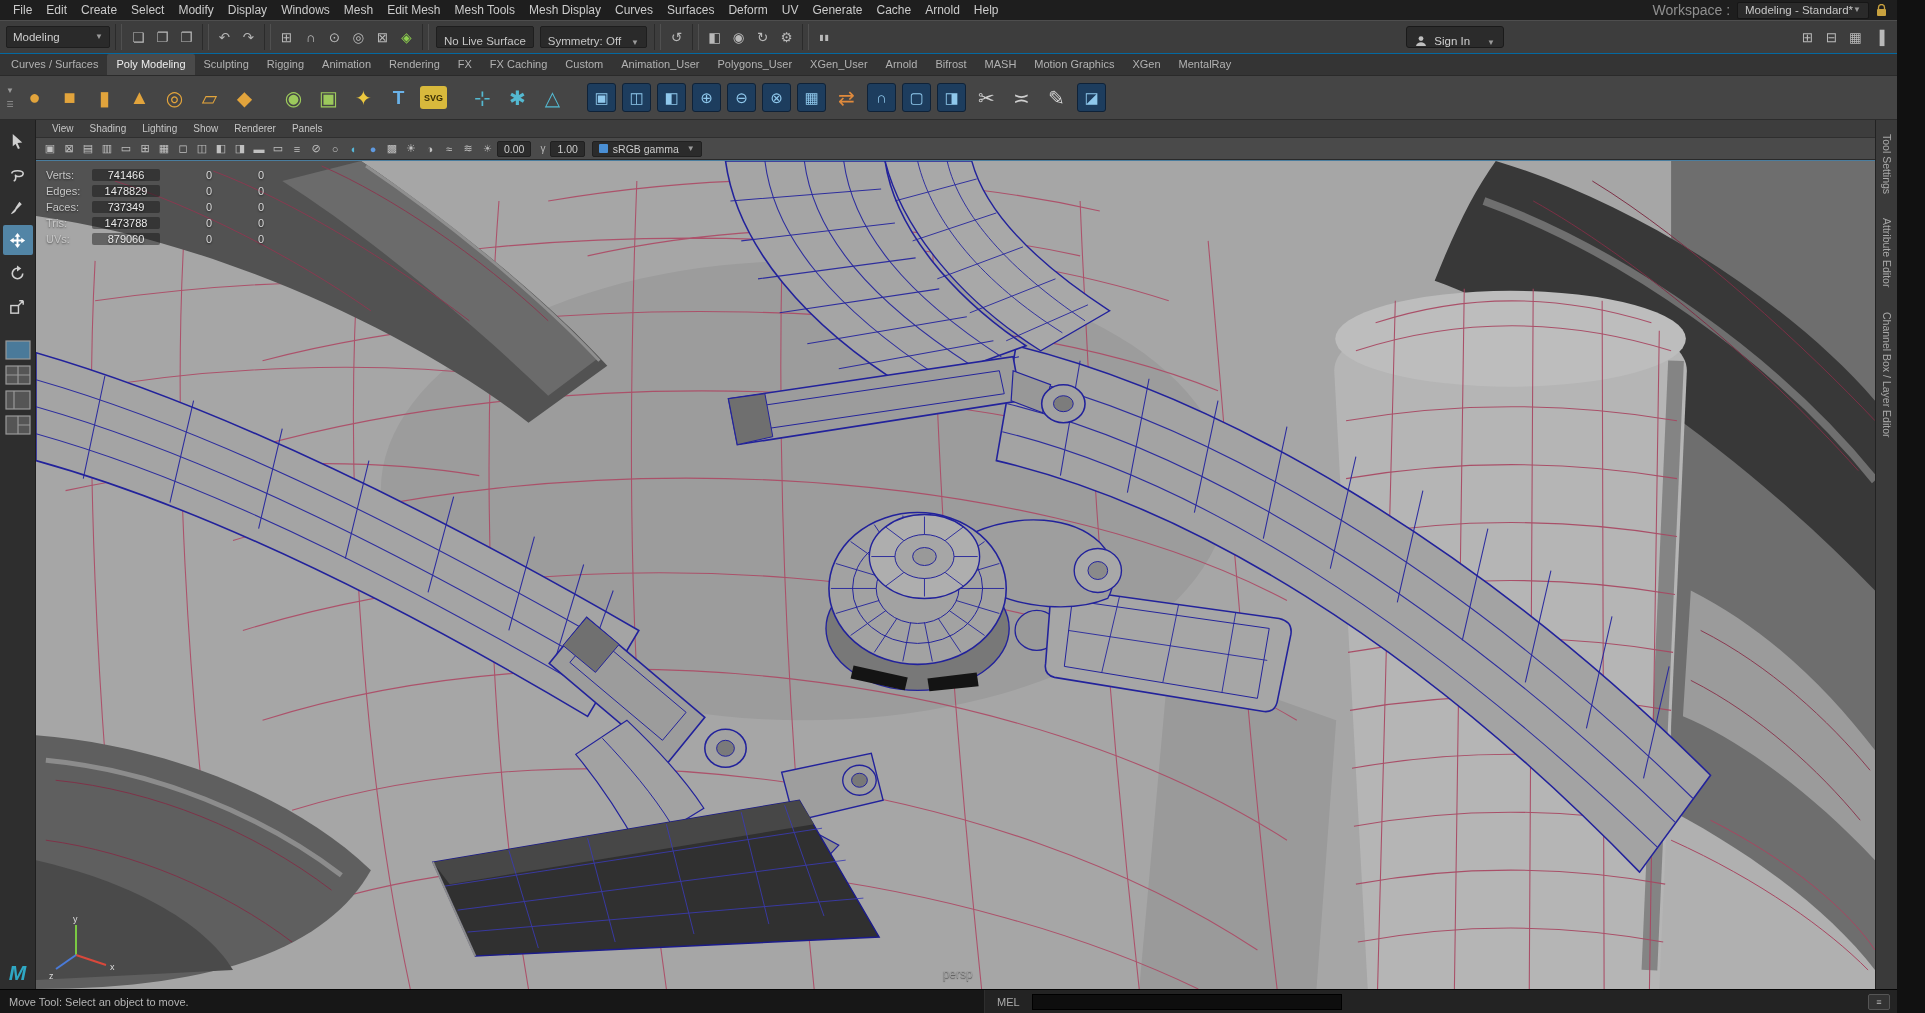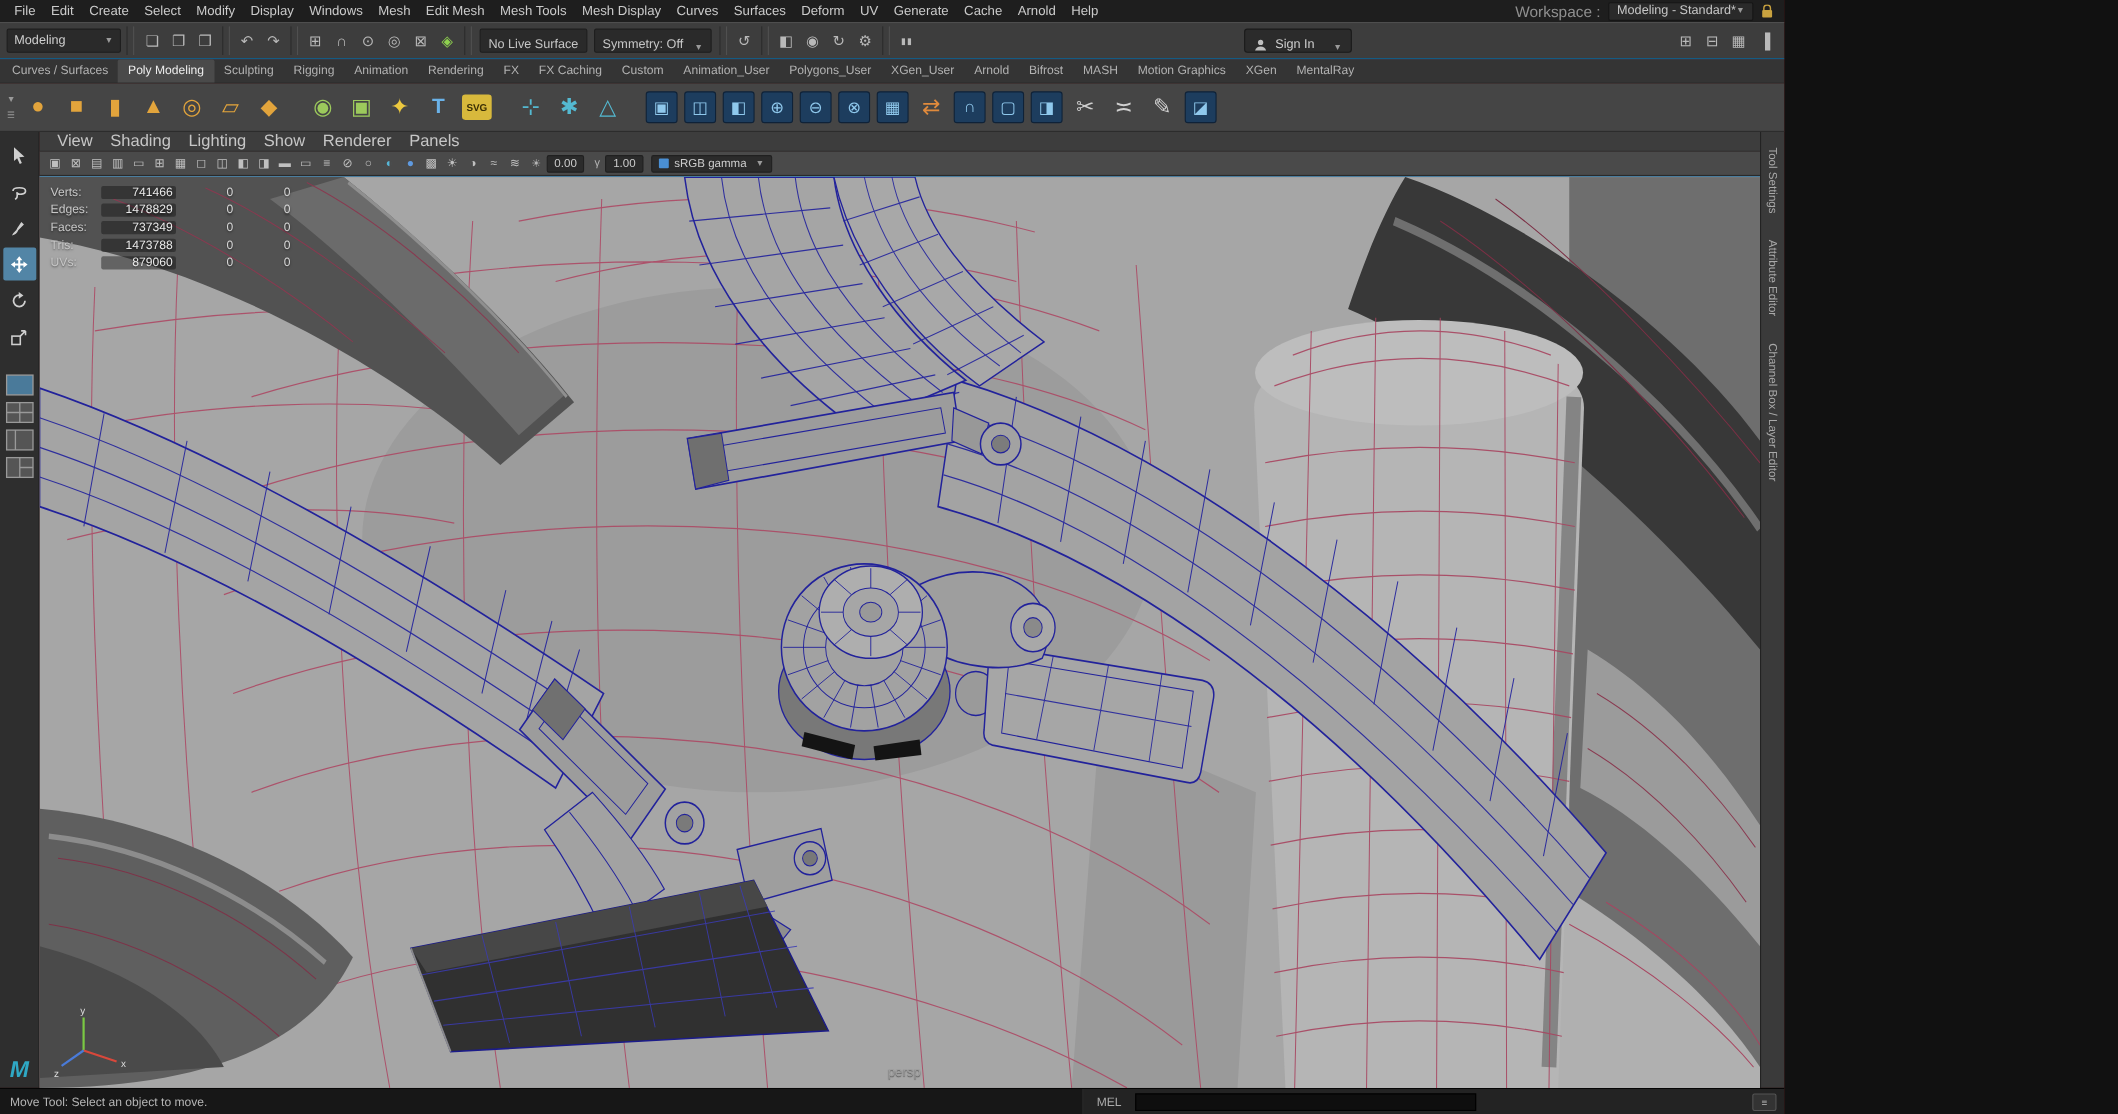--- a/index.html
+++ b/index.html
@@ -1,18 +1,18 @@
 <!DOCTYPE html>
 <html><head>
 <meta charset="utf-8">
 <style>
 *{margin:0;padding:0;box-sizing:border-box}
 html,body{width:1925px;height:1013px;overflow:hidden;background:#111;
   font-family:"Liberation Sans",sans-serif;-webkit-user-select:none;user-select:none}
-#app{width:1622px;height:1013px;display:flex;flex-direction:column;background:#7f1d1d}
+#app{width:1897px;height:1013px;display:flex;flex-direction:column;background:#15803d}
 
 
 .menubar{height:20px;background:#1e1e1e;display:flex;align-items:center;padding:0 6px;flex:0 0 auto}
 .menu-item{color:#cbcbcb;font-size:12px;padding:0 7px;line-height:20px;white-space:nowrap;cursor:default}
 .menubar-right{margin-left:auto;display:flex;align-items:center;gap:7px;padding-right:4px}
 .ws-label{color:#8f8f8f;font-size:14px}
 .ws-select{background:#2a2a2a;border:1px solid #161616;color:#c6c6c6;font-size:11.5px;height:17px;
   display:flex;align-items:center;padding:0 7px;border-radius:2px}
 .caret{font-size:8px;color:#9a9a9a;line-height:1}
 
@@ -61,38 +61,38 @@
   align-items:center;padding-top:6px;gap:3px}
 .tool-btn{width:30px;height:30px;display:flex;align-items:center;justify-content:center;border-radius:2px}
 .tool-btn.active{background:#5285a6}
 .layout-btn{width:28px;height:22px;display:flex;align-items:center;justify-content:center}
 .toolbox-spacer{flex:1}
 .maya-logo{font-style:italic;font-weight:700;font-size:21px;color:#2fa8c4;margin-bottom:4px}
 
 
 .panel{flex:1;display:flex;flex-direction:column;min-width:0}
 .panel-menubar{height:18px;background:#3d3d3d;border-bottom:1px solid #2f2f2f;display:flex;align-items:center;padding:0 8px}
-.panel-menu-item{font-size:15px;color:#c6c6c6;padding:0 8px;white-space:nowrap}
+.panel-menu-item{font-size:10px;color:#c6c6c6;padding:0 8px;white-space:nowrap}
 .panel-toolbar{height:22px;background:#4a4a4a;border-bottom:1px solid #2a2a2a;display:flex;align-items:center;gap:1px;padding:0 5px}
 .pic{width:18px;height:18px;display:flex;align-items:center;justify-content:center;font-size:11px;color:#c0c0c0}
 .pic[data-k="teal"]{color:#57b7d8}
 .pic[data-k="blue"]{color:#5f9ae0}
 .vfield{height:16px;background:#2b2b2b;border:1px solid #202020;border-radius:2px;color:#cccccc;font-size:10.5px;
   display:flex;align-items:center;padding:0 6px;margin:0 3px}
 .vt-chip{width:9px;height:9px;background:#4a8fd4;border-radius:1px;margin-right:5px}
 .vfield .caret{margin-left:8px}
 .minilab{font-size:10px;color:#b5b5b5;margin:0 1px 0 5px}
 
 
 .viewport{flex:1;position:relative;background:#7d7d7d;overflow:hidden;border-top:1px solid #4a7d9e}
 .scene{position:absolute;inset:0;width:100%;height:100%;display:block}
 .hud{position:absolute;top:6px;left:10px;font-size:11px;text-shadow:0 1px 2px rgba(0,0,0,.55)}
 .hud-row{display:flex;height:16px;align-items:center}
 .hud-label{width:46px;color:#c7c7c7}
-.hud-value{width:68px;text-align:right;background:rgba(18,18,18,.45);border-radius:2px;padding:0 3px;color:#eaeaea}
+.hud-value{width:68px;text-align:center;background:rgba(18,18,18,.45);border-radius:2px;padding:0 3px;color:#eaeaea}
 .hud-zero{width:52px;text-align:right;color:#d8d8d8}
 .persp-label{position:absolute;left:49.3%;bottom:8px;color:#9e9e9e;font-size:12px;text-shadow:0 1px 1px rgba(0,0,0,.5)}
 .gizmo{position:absolute;left:12px;bottom:6px}
 
 
 .right-strip{width:22px;background:#3a3a3a;border-left:1px solid #222;display:flex;flex-direction:column;align-items:center;padding-top:14px;gap:24px}
 .vtab{writing-mode:vertical-rl;font-size:10.5px;color:#a8a8a8;white-space:nowrap;cursor:default}
 
 
 .bottombar{height:24px;background:#232323;border-top:1px solid #050505;display:flex;align-items:center;flex:0 0 auto}

